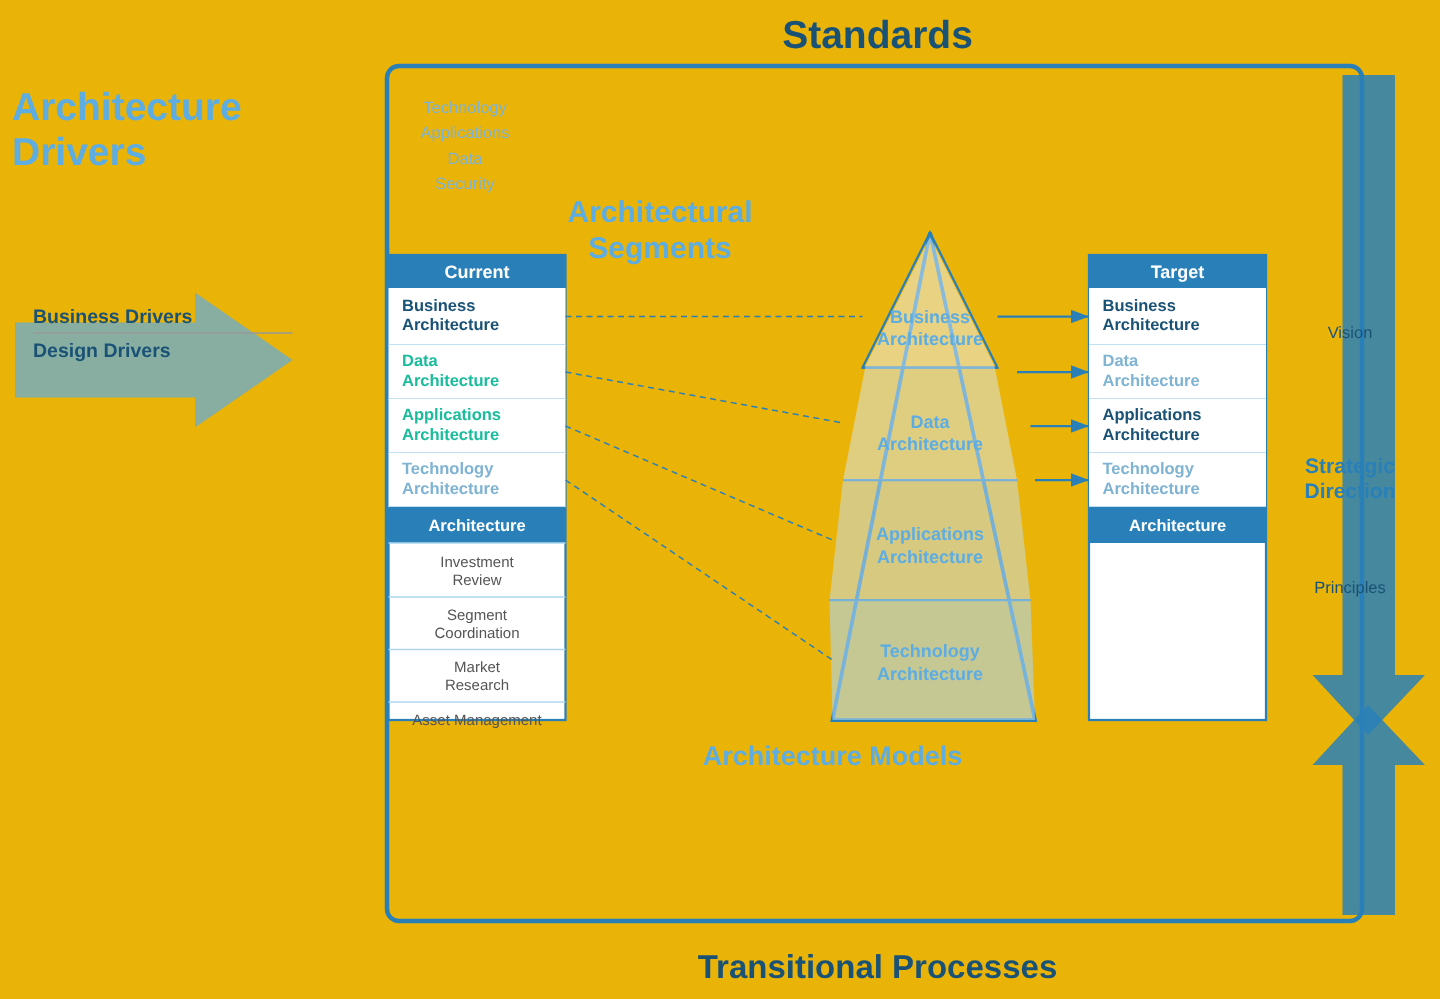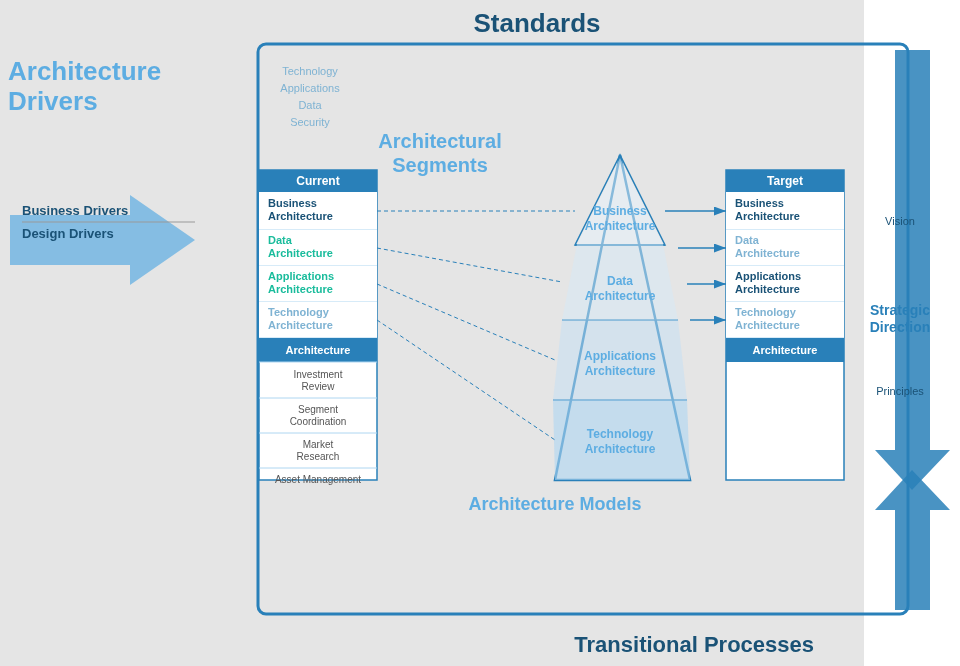--- a/index.html
+++ b/index.html
@@ -6,45 +6,45 @@
     body {
       font-family: Arial, sans-serif;
       background: #fff;
       width: 960px;
       height: 666px;
       overflow: hidden;
       position: relative;
     }
 
     .main-container {
-      width: 864px;
+      width: 960px;
       height: 666px;
       position: relative;
-      background: #e5e5e5;
+      background: #eab308;
     }
 
     
     .standards-label {
       position: absolute;
       top: 8px;
       left: 260px;
       right: 50px;
       text-align: center;
       font-size: 26px;
       font-weight: bold;
       color: #1a5276;
     }
 
     
     .transitional-label {
       position: absolute;
       bottom: 8px;
       left: 260px;
       right: 50px;
-      text-align: right;
+      text-align: center;
       font-size: 22px;
       font-weight: bold;
       color: #1a5276;
     }
   </style>
 </head>
 <body>
 
 <div class="main-container">
 

